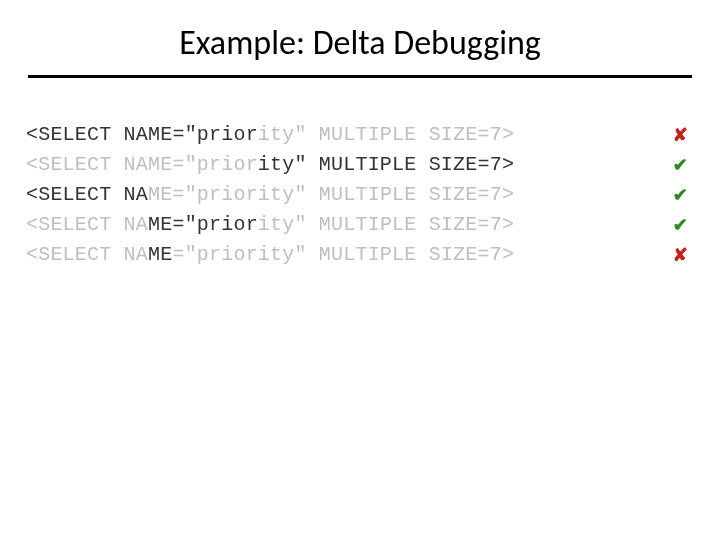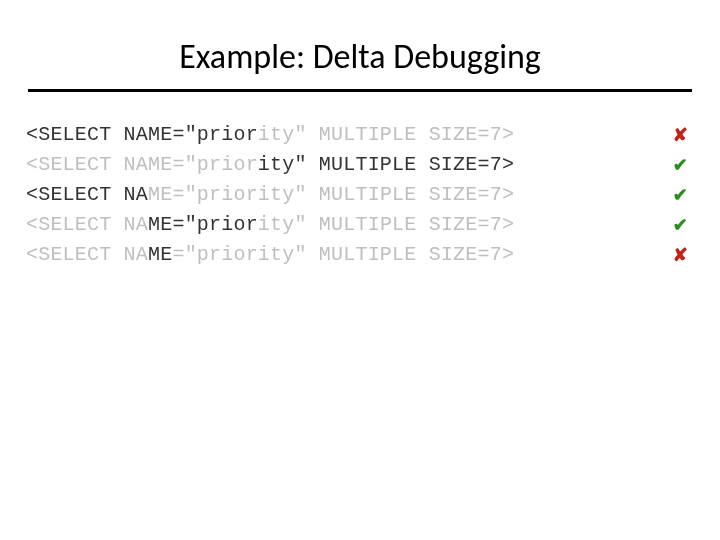--- a/index.html
+++ b/index.html
@@ -14,21 +14,21 @@
   .slide {
     position: relative;
     width: 720px;
     height: 540px;
     box-sizing: border-box;
   }
   .title {
     text-align: center;
     font-size: 34px;
     color: #000;
-    padding-top: 36px;
+    padding-top: 22px;
     padding-bottom: 8px;
     font-weight: 400;
   }
   .rule {
     margin: 4px 28px 0 28px;
     border: none;
     border-top: 3px solid #000;
   }
   .content {
     position: absolute;

